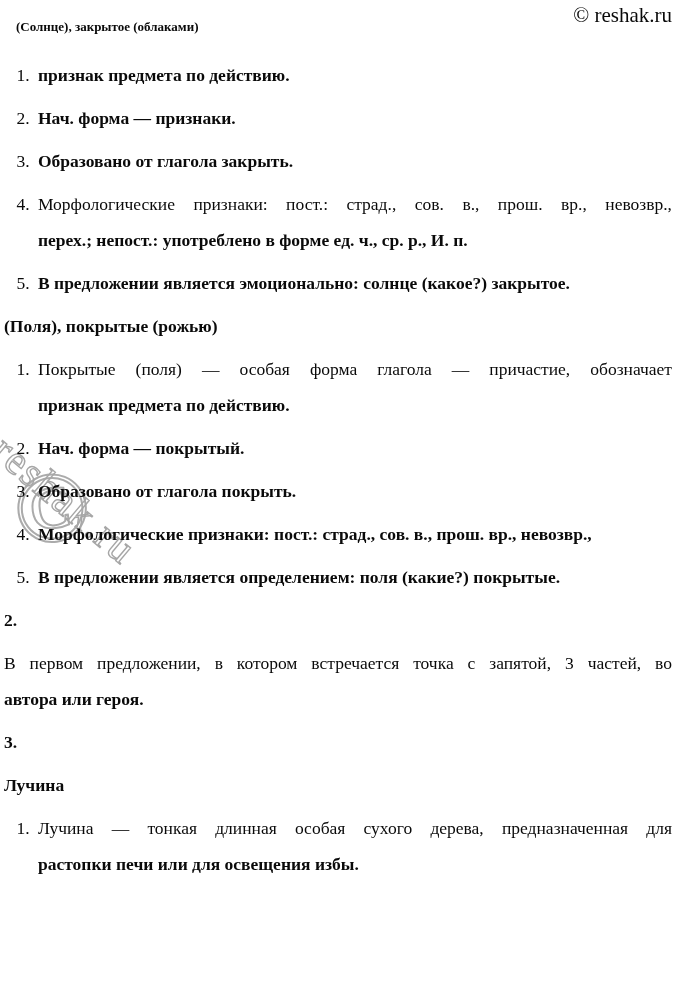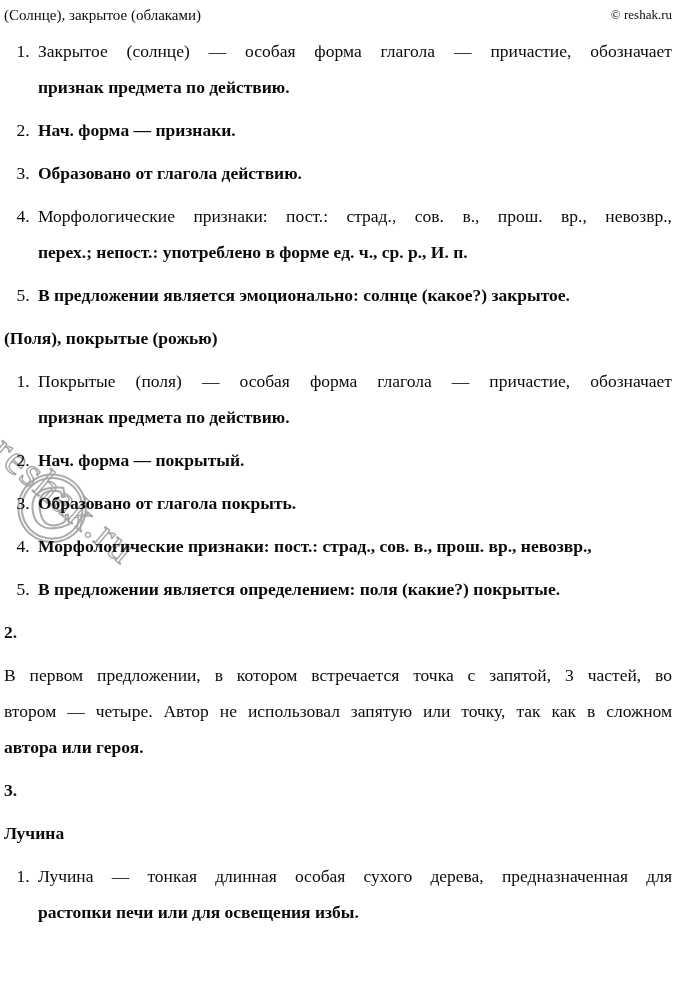--- a/index.html
+++ b/index.html
@@ -22,27 +22,27 @@
   .content { position: relative; z-index: 1; }
 
   .header-row {
     display: flex;
     justify-content: space-between;
     align-items: flex-start;
     line-height: 24px;
     margin-bottom: 6px;
   }
   .doc-heading {
-    font-size: 15px;
-    font-weight: normal;
-    margin: 0;
+    font-size: 13px;
+    font-weight: bold;
+    margin: 12px;
     line-height: 24px;
   }
   .copyright {
-    font-size: 13px;
+    font-size: 21px;
     line-height: 24px;
     white-space: nowrap;
     text-align: center;
   }
   .block-heading {
     font-size: 17.5px;
     font-weight: bold;
     margin: 0 0 7px 0;
     line-height: 36px;
   }
@@ -116,28 +116,27 @@
 
   <div class="content">
 
     <div class="header-row">
       <h1 class="doc-heading">(Солнце), закрытое (облаками)</h1>
       <span class="copyright">© reshak.ru</span>
     </div>
 
     <ol class="num-list">
       <li>
-        <span class="line">Закрытое (солнце) — особая форма глагола — причастие, обозначает</span>
         <span class="line">признак предмета по действию.</span>
       </li>
       <li>
         <span class="line">Нач. форма — признаки.</span>
       </li>
       <li>
-        <span class="line">Образовано от глагола действию.</span>
+        <span class="line">Образовано от глагола закрыть.</span>
       </li>
       <li>
         <span class="line">Морфологические признаки: пост.: страд., сов. в., прош. вр., невозвр.,</span>
         <span class="line">перех.; непост.: употреблено в форме ед. ч., ср. р., И. п.</span>
       </li>
       <li>
         <span class="line">В предложении является эмоционально: солнце (какое?) закрытое.</span>
       </li>
     </ol>
 
@@ -159,21 +158,20 @@
       </li>
       <li>
         <span class="line">В предложении является определением: поля (какие?) покрытые.</span>
       </li>
     </ol>
 
     <h2 class="block-heading">2.</h2>
 
     <p class="para">
       <span class="line">В первом предложении, в котором встречается точка с запятой, 3 частей, во</span>
-      <span class="line">втором — четыре. Автор не использовал запятую или точку, так как в сложном</span>
       <span class="line">автора или героя.</span>
     </p>
 
     <h2 class="block-heading">3.</h2>
 
     <h2 class="block-heading">Лучина</h2>
 
     <ol class="num-list">
       <li>
         <span class="line">Лучина — тонкая длинная особая сухого дерева, предназначенная для</span>

